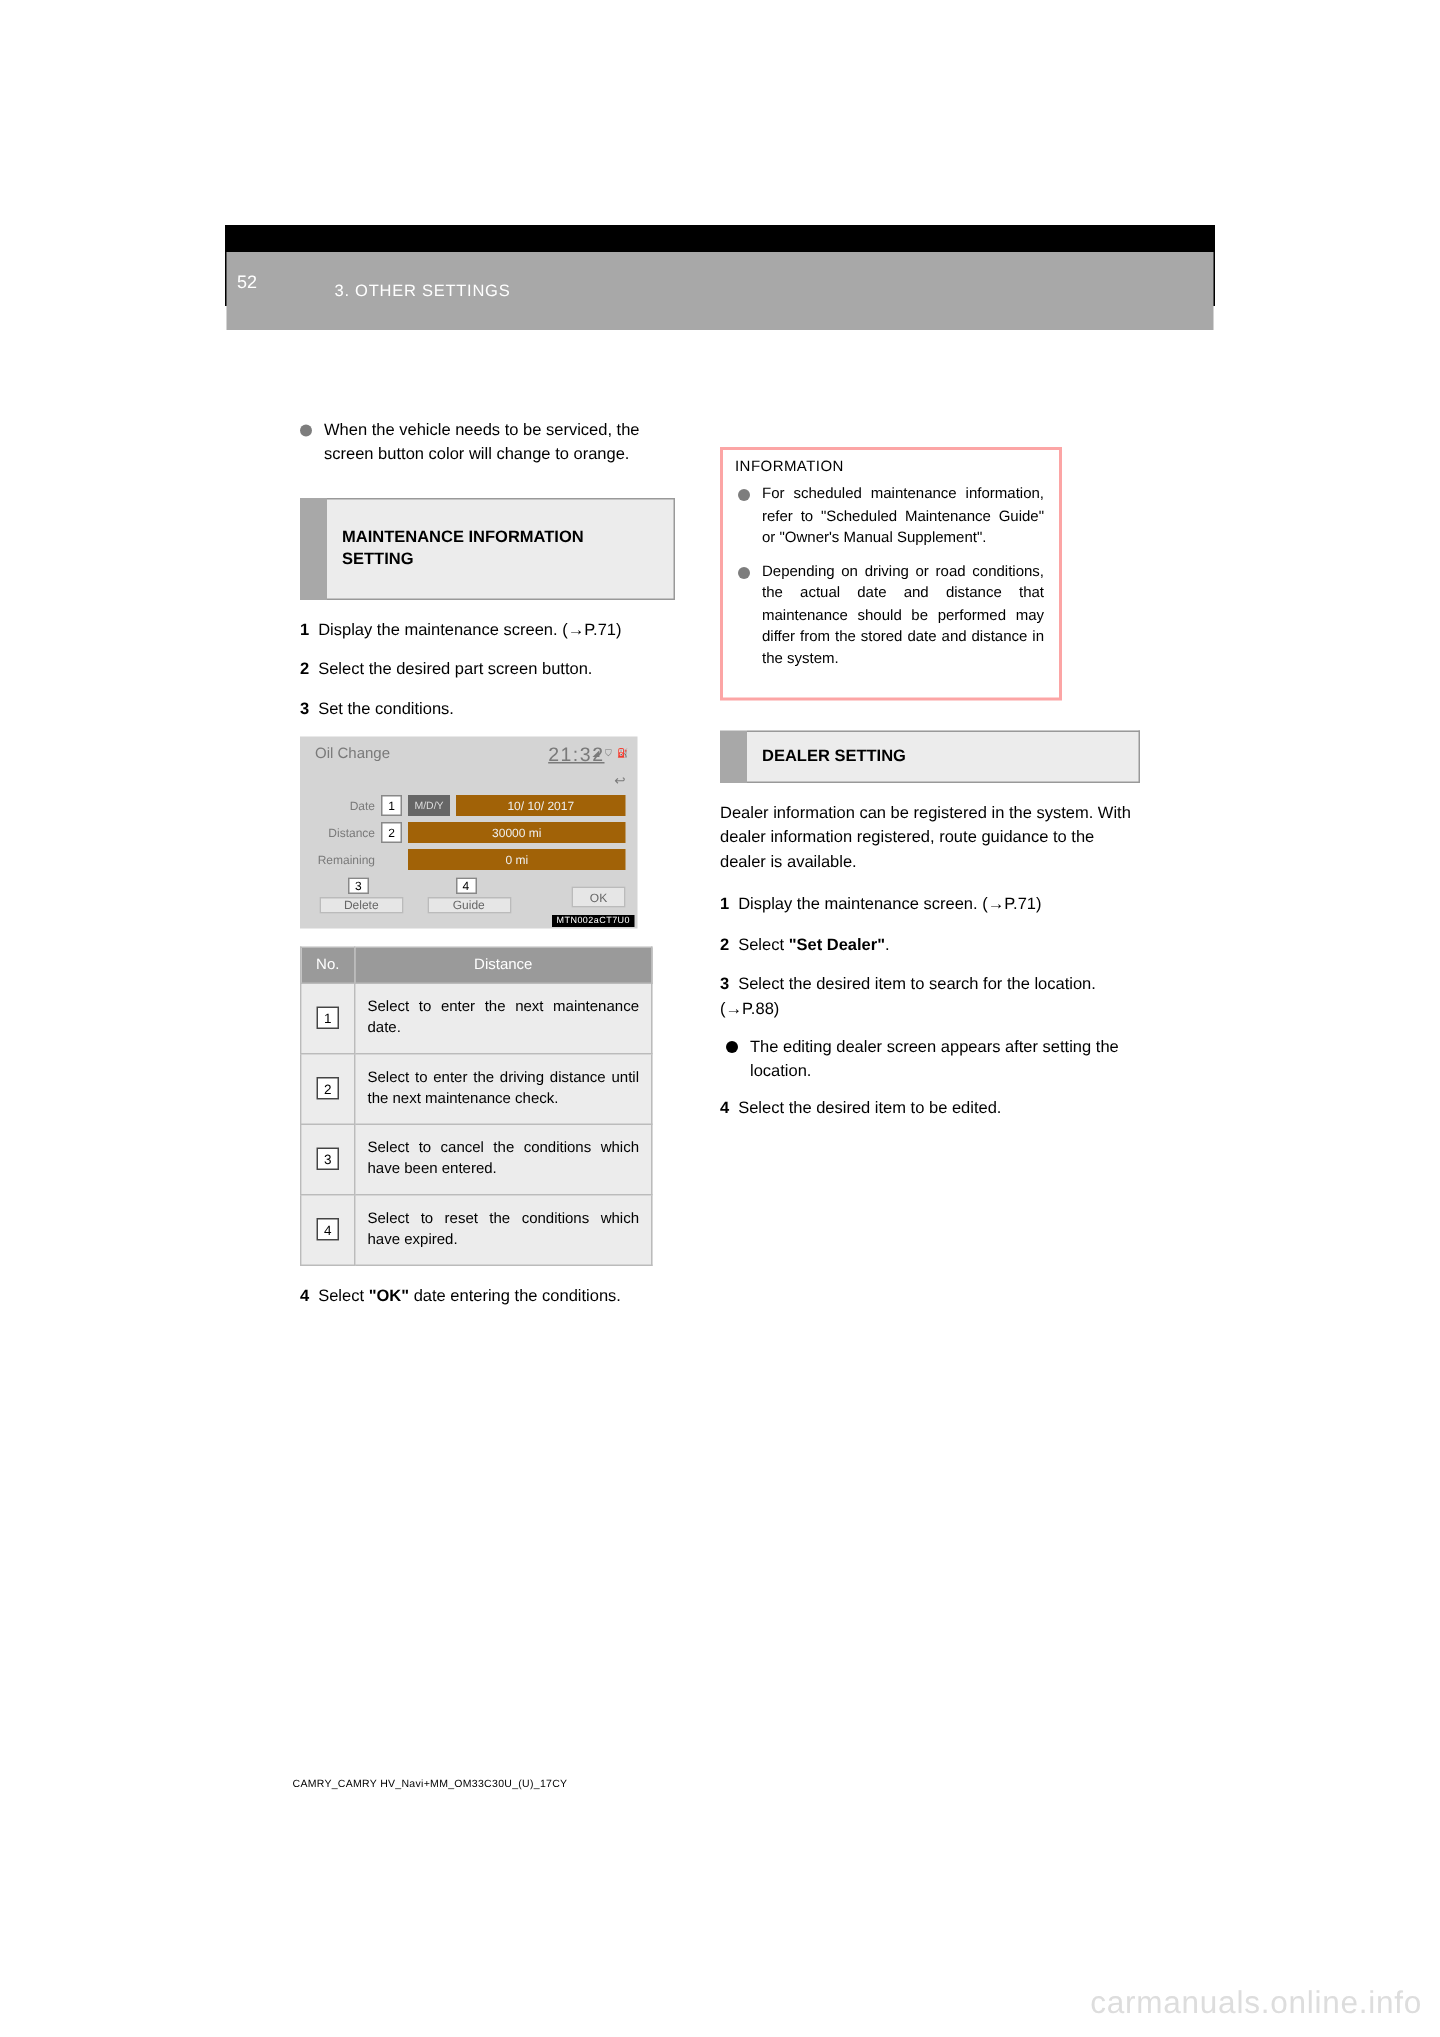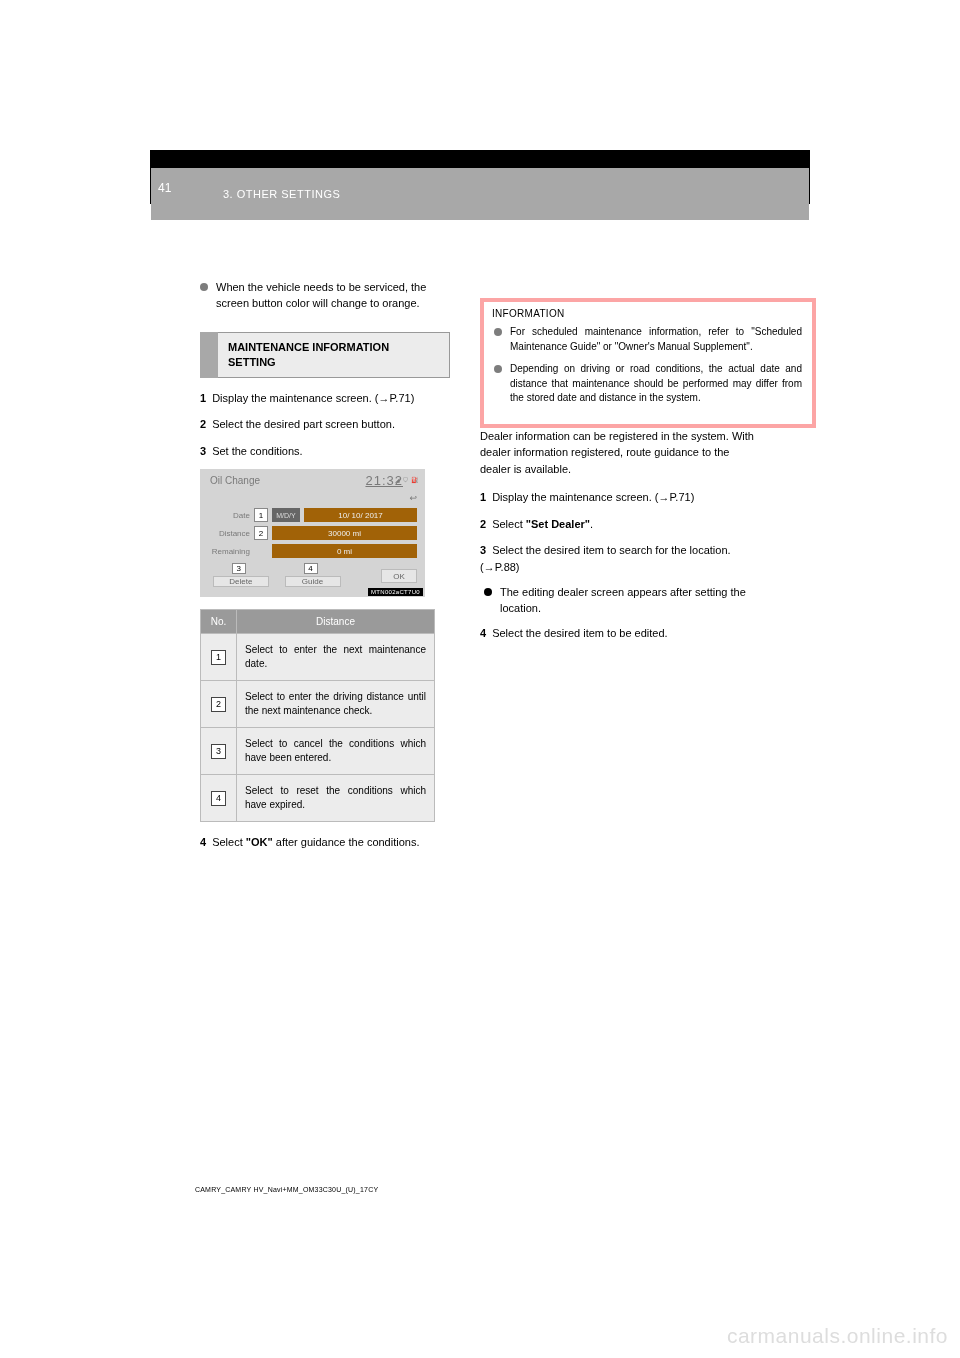--- a/index.html
+++ b/index.html
@@ -87,21 +87,21 @@
     background: #a8a8a8;
   }
   .section-title {
     flex: 1;
     background: #ececec;
     border-top: 1px solid #999;
     border-bottom: 1px solid #999;
     border-right: 1px solid #999;
     font-size: 11px;
     font-weight: bold;
-    padding: 7px 10px;
+    padding: 18px 10px;
     line-height: 1.35;
   }
 
   
   .screenshot {
     width: 225px;
     height: 128px;
     background: #d4d4d4;
     position: relative;
     margin-top: 6px;
@@ -180,22 +180,22 @@
     width: 15px; height: 15px;
     border: 1px solid #444;
     background: #fff;
     align-items: center; justify-content: center;
     font-size: 9px;
   }
   .func-table td.desc { text-align: justify; }
 
   
   .info-box {
-    width: 336px;
-    border: 4px solid #fca5a5;
+    width: 228px;
+    border: 2px solid #fca5a5;
     margin-top: 18px;
   }
   .info-title {
     font-size: 10px;
     padding: 6px 8px 0 8px;
     letter-spacing: 0.3px;
   }
   .info-body {
     padding: 6px 10px 10px 10px;
   }
@@ -227,21 +227,21 @@
 <body>
 
 <div class="page">
 
   <div class="black-bar"></div>
 
   <div class="grey-header">
     <span>3. OTHER SETTINGS</span>
   </div>
 
-  <div class="page-num">41</div>
+  <div class="page-num">52</div>
 
   <div class="col-left">
 
     <div class="bullet-row">
       <div class="bullet-dot"></div>
       <div class="bullet-text">When the vehicle needs to be serviced, the screen button color will change to orange.</div>
     </div>
 
     <div class="section-bar">
       <div class="section-tab"></div>
@@ -322,41 +322,45 @@
           <td class="desc">Select to cancel the conditions which have been entered.</td>
         </tr>
         <tr>
           <td class="num"><span class="num-box">4</span></td>
           <td class="desc">Select to reset the conditions which have expired.</td>
         </tr>
       </tbody>
     </table>
 
     <div class="step" style="margin-top:12px">
-      <span class="step-num">4</span><span>Select </span><span class="quote">"OK"</span><span> after guidance the conditions.</span>
+      <span class="step-num">4</span><span>Select </span><span class="quote">"OK"</span><span> date entering the conditions.</span>
     </div>
 
   </div>
 
   <div class="col-right">
 
     <div class="info-box">
       <div class="info-title">INFORMATION</div>
       <div class="info-body">
         <div class="bullet-row">
           <div class="bullet-dot"></div>
           <div class="bullet-text">For scheduled maintenance information, refer to "Scheduled Maintenance Guide" or "Owner's Manual Supplement".</div>
         </div>
         <div class="bullet-row">
           <div class="bullet-dot"></div>
           <div class="bullet-text">Depending on driving or road conditions, the actual date and distance that maintenance should be performed may differ from the stored date and distance in the system.</div>
         </div>
       </div>
     </div>
 
+    <div class="section-bar">
+      <div class="section-tab"></div>
+      <div class="section-title" style="padding-top:9px;padding-bottom:9px">DEALER SETTING</div>
+    </div>
 
     <div class="step" style="margin-bottom:12px">Dealer information can be registered in the system. With dealer information registered, route guidance to the dealer is available.</div>
 
     <div class="step">
       <span class="step-num">1</span><span>Display the maintenance screen.</span>
       <span>(→P.71)</span>
     </div>
 
     <div class="step">
       <span class="step-num">2</span><span>Select </span><span class="quote">"Set Dealer"</span><span>.</span>

